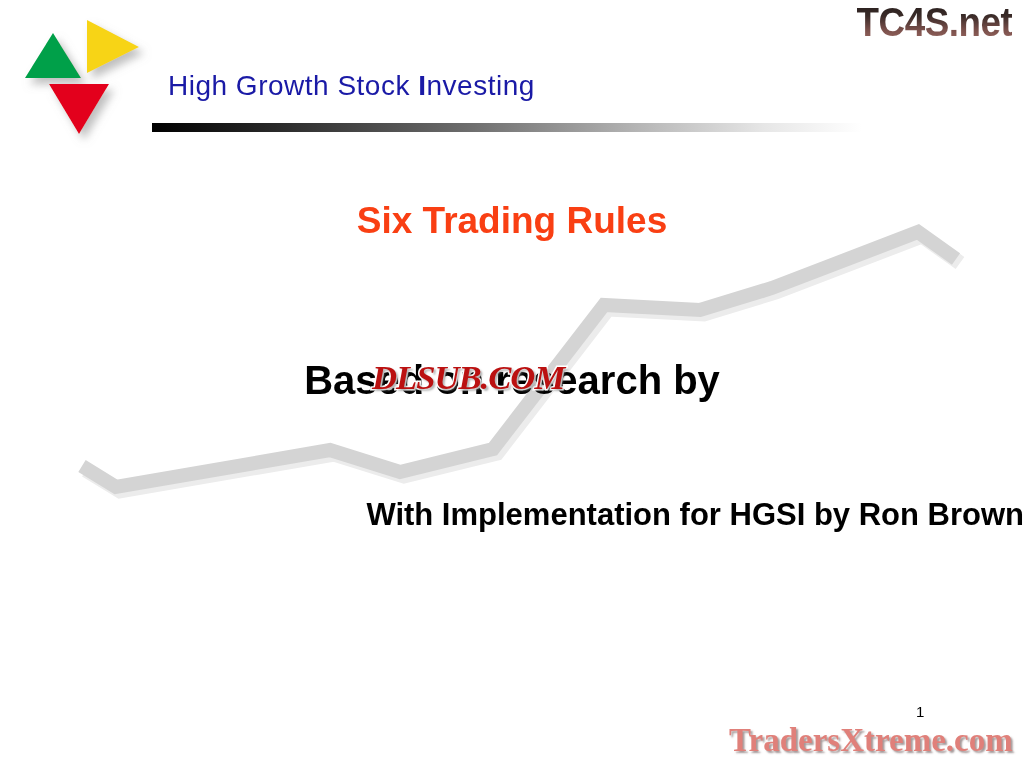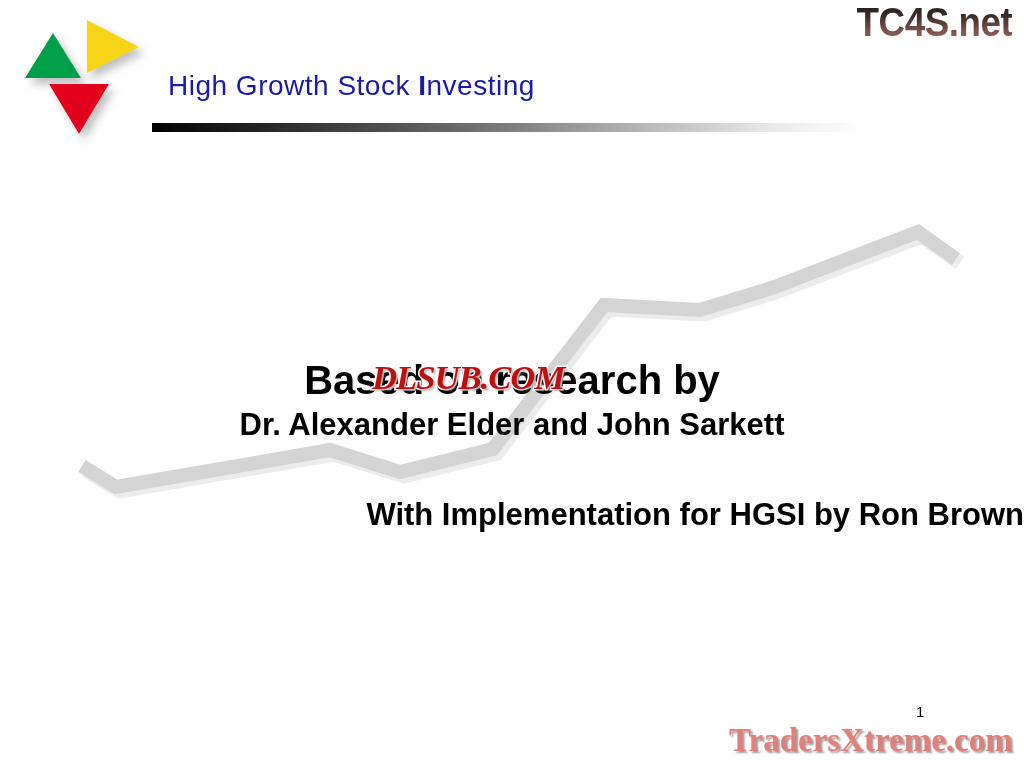--- a/index.html
+++ b/index.html
@@ -187,24 +187,24 @@
       <polygon points="41,76 101,76 71,126" fill="#e3001b"></polygon>
     </g>
   </svg>
 
   <div class="tc4s">TC4S.net</div>
 
   <div class="header-title"><span>High Growth Stock </span><span class="bold-i">I</span><span>nvesting</span></div>
   <div class="header-rule"></div>
 
   <div class="red-title">
+    <div>Six Trading Rules</div>
   </div>
 
   <div class="credit-1">Based on research by</div>
-  <div class="credit-2">Dr. Alexander Elder and John Sarkett</div>
   <div class="credit-3">With Implementation for HGSI by Ron Brown</div>
 
   <div class="dlsub">DLSUB.COM</div>
 
   <div class="traders">TradersXtreme.com</div>
 
   <div class="slide-number">1</div>
 
 </div>
 

